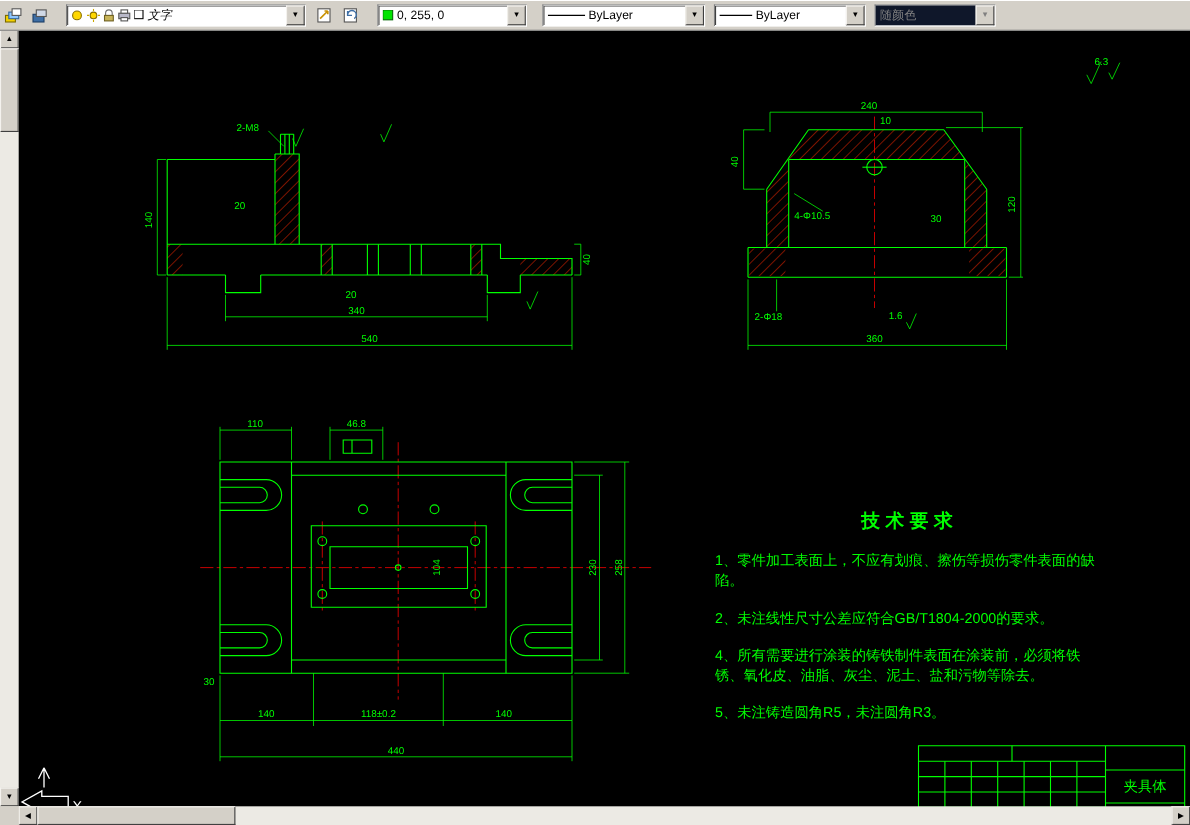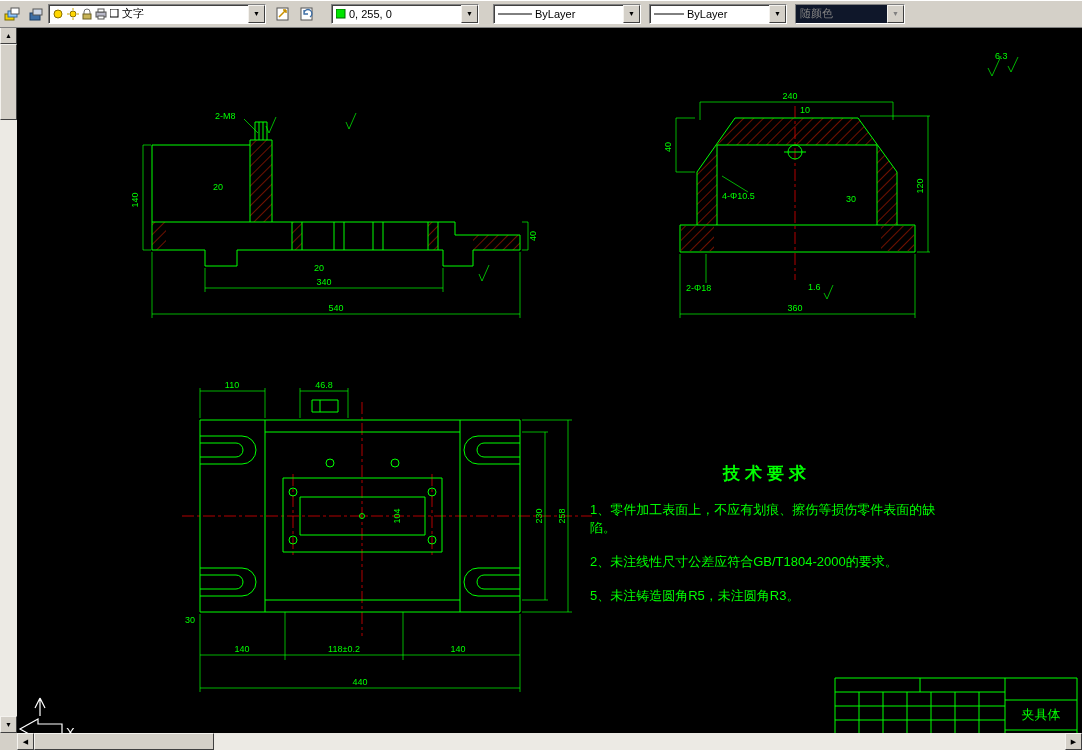--- a/index.html
+++ b/index.html
@@ -26,21 +26,21 @@
     justify-content:center;font-size:7px;color:#000;}
   .sthumb{position:absolute;background:#d4d0c8;border:1px solid;border-color:#f4f2ee #404040 #404040 #f4f2ee;box-sizing:border-box;}
   .corner{position:absolute;left:0;top:733px;width:17px;height:17px;background:#d4d0c8;z-index:3;}
   
   #canvas-wrap{position:absolute;left:0;top:0;width:1082px;height:750px;z-index:1;}
   svg .ln{stroke:#00ff00;fill:none;stroke-width:1;}
   svg .dim{stroke:#00ff00;fill:none;stroke-width:.7;}
   svg .cl{stroke:#e00000;fill:none;stroke-width:.8;stroke-dasharray:12 3 3 3;}
   svg text.dt{fill:#00ff00;font-family:"Liberation Sans",sans-serif;font-size:9px;}
   
-  .techreq{position:absolute;left:590px;top:462px;width:354px;color:#00ff00;z-index:1;}
+  .techreq{position:absolute;left:650px;top:462px;width:354px;color:#00ff00;z-index:1;}
   .techreq .tr-title{text-align:center;font-size:17px;letter-spacing:5px;font-weight:bold;}
   .techreq .tr-item{font-size:13px;line-height:18px;margin-top:16px;}
   .techreq .tr-item:first-of-type{margin-top:12px;}
 </style>
 </head>
 <body>
 
 <div id="app">
 
   <div id="canvas-wrap">
@@ -178,39 +178,40 @@
         <path d="M40,716 V698 M40,698 L35,708 M40,698 L45,708" fill="none" stroke="#ffffff" stroke-width="1.2"></path>
         <text x="66" y="737" fill="#ffffff" style="font-family:'Liberation Sans',sans-serif;font-size:13px;">X</text>
       </g>
     </svg>
   </div>
 
   <div class="techreq">
     <div class="tr-title">技术要求</div>
     <div class="tr-item">1、零件加工表面上，不应有划痕、擦伤等损伤零件表面的缺陷。</div>
     <div class="tr-item">2、未注线性尺寸公差应符合GB/T1804-2000的要求。</div>
+    <div class="tr-item">4、所有需要进行涂装的铸铁制件表面在涂装前，必须将铁锈、氧化皮、油脂、灰尘、泥土、盐和污物等除去。</div>
     <div class="tr-item">5、未注铸造圆角R5，未注圆角R3。</div>
   </div>
 
   <div class="toolbar">
     <div class="tbtn">
       <svg class="mini" width="16" height="16">
         <rect x="1" y="8" width="9" height="6" fill="#f4d100" stroke="#7a6a00"></rect>
         <rect x="4" y="5" width="9" height="6" fill="#8ec6ff" stroke="#336699"></rect>
         <rect x="7" y="2" width="8" height="6" fill="#ffffff" stroke="#555555"></rect>
       </svg>
     </div>
     <div class="tbtn">
       <svg class="mini" width="16" height="16">
         <rect x="2" y="7" width="10" height="7" fill="#3d6ea5" stroke="#1d3e66"></rect>
         <rect x="5" y="3" width="9" height="6" fill="#cfd8e6" stroke="#555555"></rect>
       </svg>
     </div>
 
-    <div class="combo" style="width:218px;margin-left:0;">
+    <div class="combo" style="width:218px;margin-left:12px;font-style:italic;">
       <div class="field">
         <svg class="mini" width="11" height="12">
           <circle cx="5" cy="6" r="4" fill="#ffd700" stroke="#8a7000"></circle>
         </svg>
         <svg class="mini" width="12" height="12">
           <circle cx="6" cy="6" r="3" fill="#ffd700" stroke="#8a7000"></circle>
           <path d="M6,0 V2 M6,10 V12 M0,6 H2 M10,6 H12" stroke="#caa800"></path>
         </svg>
         <svg class="mini" width="10" height="12">
           <path d="M2,6 V4 a3,3 0 0 1 6,0 V6" fill="none" stroke="#707070"></path>
@@ -237,21 +238,21 @@
         <path d="M4,11 L11,4 M11,4 L8,4 M11,4 L11,7" stroke="#c89000" stroke-width="1.5" fill="none"></path>
       </svg>
     </div>
     <div class="tbtn">
       <svg class="mini" width="16" height="16">
         <rect x="2" y="2" width="11" height="12" fill="#ffffff" stroke="#555555"></rect>
         <path d="M11,11 a4,4 0 1 0 -6,-4 M5,4 V8 H9" stroke="#3d6ea5" fill="none" stroke-width="1.3"></path>
       </svg>
     </div>
 
-    <div class="combo" style="width:148px;margin-left:12px;">
+    <div class="combo" style="width:136px;margin-left:12px;">
       <div class="field">
         <svg class="mini" width="10" height="10">
           <rect x="0" y="0" width="9" height="9" fill="#00e400" stroke="#006600"></rect>
         </svg>
         <span>0, 255, 0</span>
       </div>
       <div class="drop">
         <span>▼</span>
       </div>
     </div>

